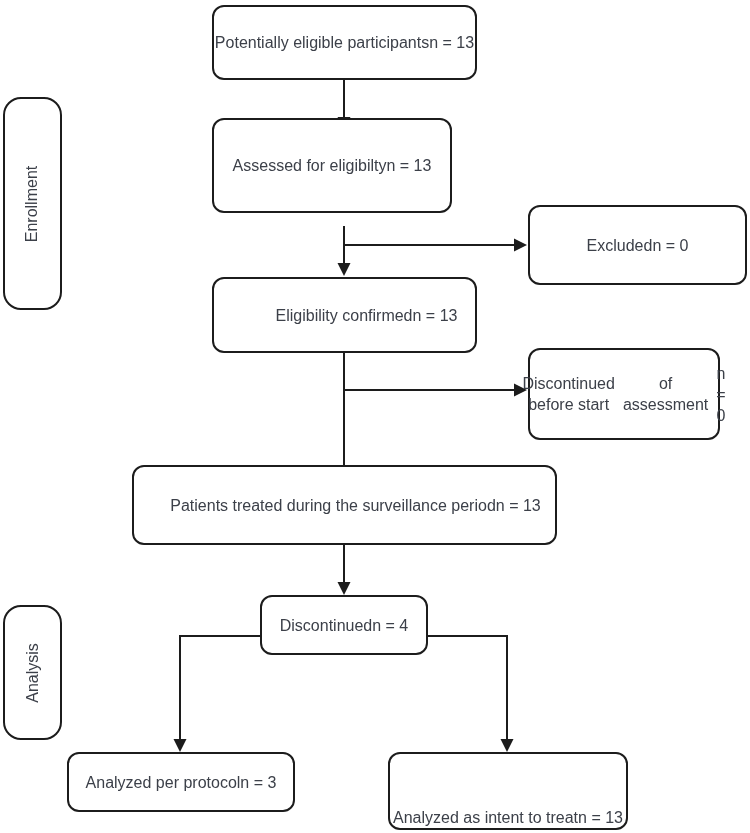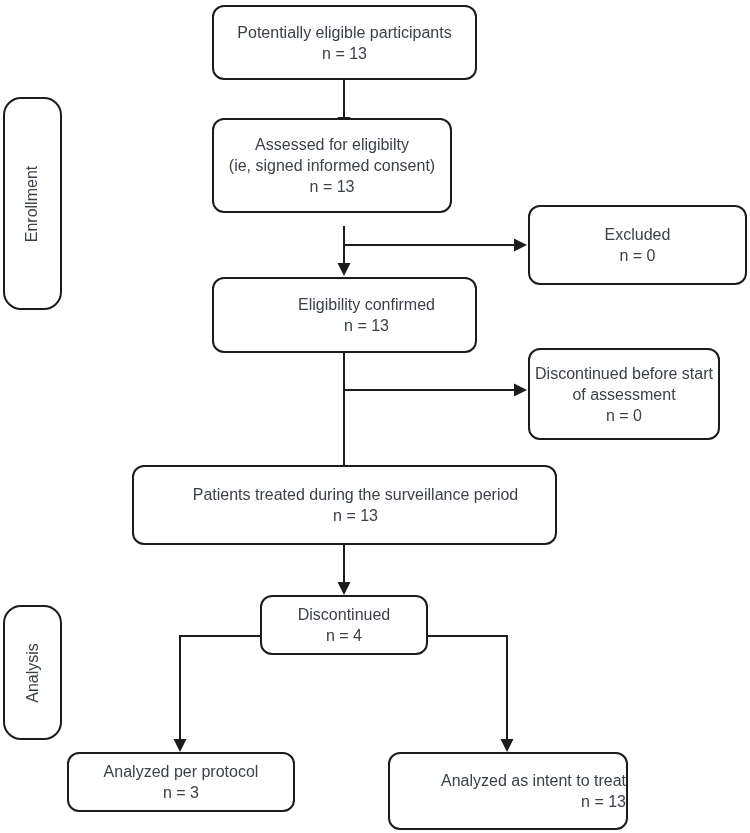--- a/index.html
+++ b/index.html
@@ -19,21 +19,21 @@
     left: 0; top: 0;
     width: 750px; height: 833px;
   }
   .node {
     position: absolute;
     box-sizing: border-box;
     background: #ffffff;
     border: 2.5px solid #1c1c1c;
     border-radius: 12px;
     display: flex;
-    flex-direction: column;
+    flex-direction: row;
     align-items: center;
     justify-content: center;
     text-align: center;
     font-size: 16px;
     line-height: 21px;
     color: #3c4049;
   }
   .vlabel {
     position: absolute;
     box-sizing: border-box;
@@ -48,21 +48,21 @@
   }
   .vlabel span {
     transform: rotate(-90deg);
     white-space: nowrap;
   }
   
   .n-potentially   { left: 212px; top: 5px;   width: 265px; height: 75px; }
   .n-assessed      { left: 212px; top: 118px; width: 240px; height: 95px; align-items: center; }
   .n-excluded      { left: 528px; top: 205px; width: 219px; height: 80px; text-align: center; }
   .n-confirmed     { left: 212px; top: 277px; width: 265px; height: 76px; padding-left: 44px; }
-  .n-discbefore    { left: 528px; top: 348px; width: 192px; height: 92px; }
+  .n-discbefore    { left: 528px; top: 348px; width: 192px; height: 92px; gap: 8px; }
   .n-treated       { left: 132px; top: 465px; width: 425px; height: 80px; padding-left: 22px; }
   .n-discontinued  { left: 260px; top: 595px; width: 168px; height: 60px; }
   .n-perprotocol   { left: 67px;  top: 752px; width: 228px; height: 60px; }
   .n-itt           { left: 388px; top: 752px; width: 240px; height: 78px; align-items: flex-end; }
   .v-enrollment    { left: 3px; top: 97px;  width: 59px; height: 213px; }
   .v-analysis      { left: 3px; top: 605px; width: 59px; height: 135px; }
 </style>
 </head>
 <body>
 
@@ -117,21 +117,20 @@
     <span>Analysis</span>
   </div>
 
   <div class="node n-potentially">
     <span>Potentially eligible participants</span>
     <span>n = 13</span>
   </div>
 
   <div class="node n-assessed">
     <span>Assessed for eligibilty</span>
-    <span>(ie, signed informed consent)</span>
     <span>n = 13</span>
   </div>
 
   <div class="node n-excluded">
     <span>Excluded</span>
     <span>n = 0</span>
   </div>
 
   <div class="node n-confirmed">
     <span>Eligibility confirmed</span>

